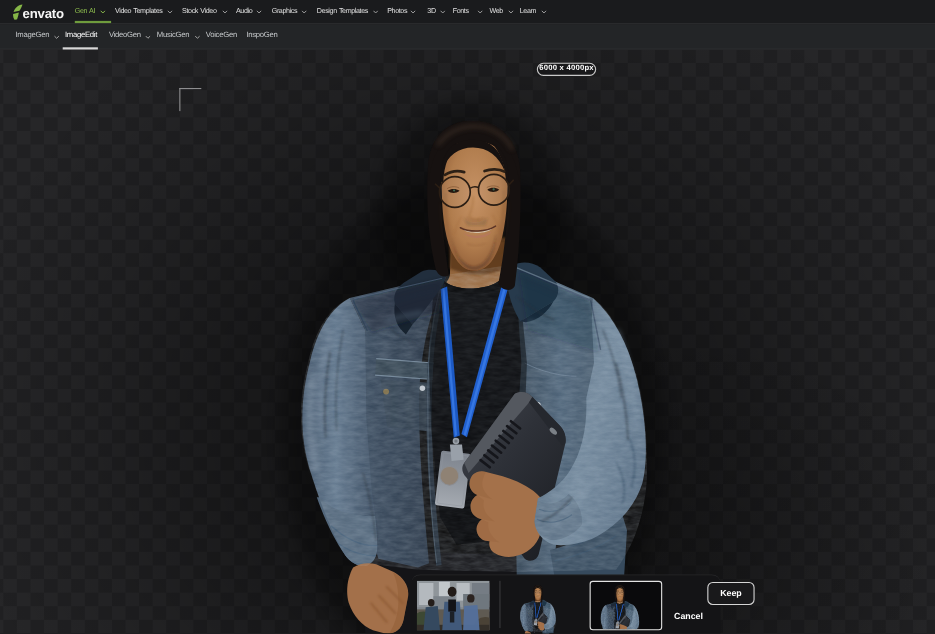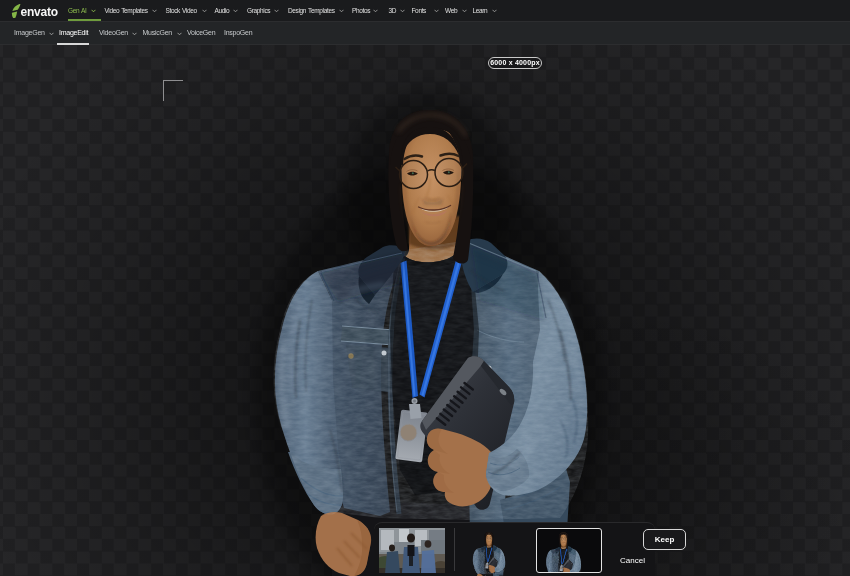--- a/index.html
+++ b/index.html
@@ -15,21 +15,21 @@
     background-size:24.7px 24.7px;background-position:3px 0px;}
   #vignette{position:absolute;left:0;top:0;width:850px;height:531px;
     background:radial-gradient(ellipse 300px 230px at 600px 480px, rgba(0,0,0,0.20) 0%, rgba(0,0,0,0) 100%),radial-gradient(ellipse 470px 460px at 428px 340px, rgba(0,0,0,0.50) 0%, rgba(0,0,0,0.34) 45%, rgba(0,0,0,0.14) 72%, rgba(0,0,0,0) 100%);}
   #sizepill{position:absolute;left:488px;top:11.5px;width:52px;height:10px;border:1px solid #c9c9c9;border-radius:7px;
     background:rgba(24,24,26,0.85);color:#fff;font-size:7px;font-weight:bold;text-align:center;line-height:10px;letter-spacing:0.2px;z-index:5;}
   #cropcorner{position:absolute;left:163px;top:35px;width:19px;height:20px;border-left:1.3px solid #8e8e90;border-top:1.3px solid #8e8e90;z-index:5;}
   #figsvg{position:absolute;left:0;top:-45px;width:850px;height:576px;z-index:2;}
   #panel{position:absolute;left:374px;top:477px;width:281px;height:54px;background:#141416;border-radius:8px 8px 0 0;z-index:10;border-top:1px solid #29292b;}
   .thumb3{position:absolute;left:161.5px;top:5px;width:64px;height:43px;border:1.5px solid #e3e3e3;border-radius:3px;background:#0a0a0c;overflow:hidden;}
   #keepbtn{position:absolute;left:233px;top:6px;width:41px;height:19px;border:1.3px solid #d6d6d6;border-radius:5px;background:#19191b;color:#fff;font-size:8px;font-weight:bold;text-align:center;line-height:19px;margin-left:36px;}
-  #cancel{position:absolute;left:246px;top:33px;width:41px;text-align:left;color:#fff;font-size:8px;font-weight:normal;}
+  #cancel{position:absolute;left:224px;top:33px;width:41px;text-align:right;color:#fff;font-size:8px;font-weight:bold;}
   .divider{position:absolute;left:79.5px;top:5px;width:1px;height:43px;background:#39393b;}
 </style>
 </head>
 <body>
 
 <div id="nav1">
   <svg style="position:absolute;left:11px;top:4px" width="48" height="14" viewBox="0 0 48 14">
     <g fill="#85b647" transform="translate(-1,-1.5) scale(1.3)">
       <path d="M8.1,0.9 C4.9,1.7 2.6,3.8 1.8,6.5 L5.9,5.6 C6.9,4.2 7.7,2.7 8.1,0.9 Z"></path>
       <path d="M5.5,6.9 L1.5,7.8 C1.3,9.4 1.7,10.9 2.5,12.1 L4.2,11.7 C4.8,10.2 5.3,8.6 5.5,6.9 Z"></path>

